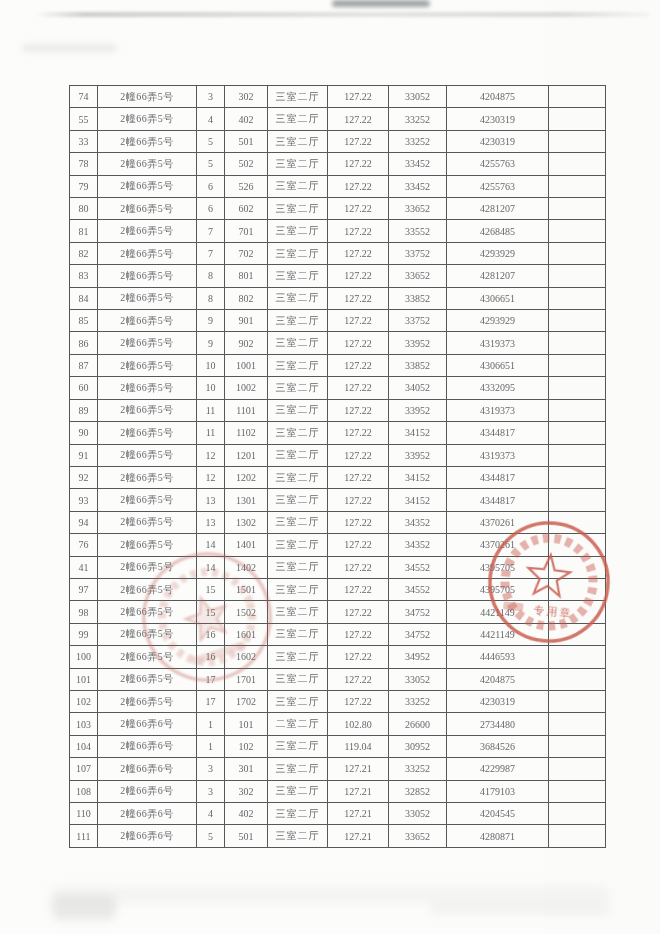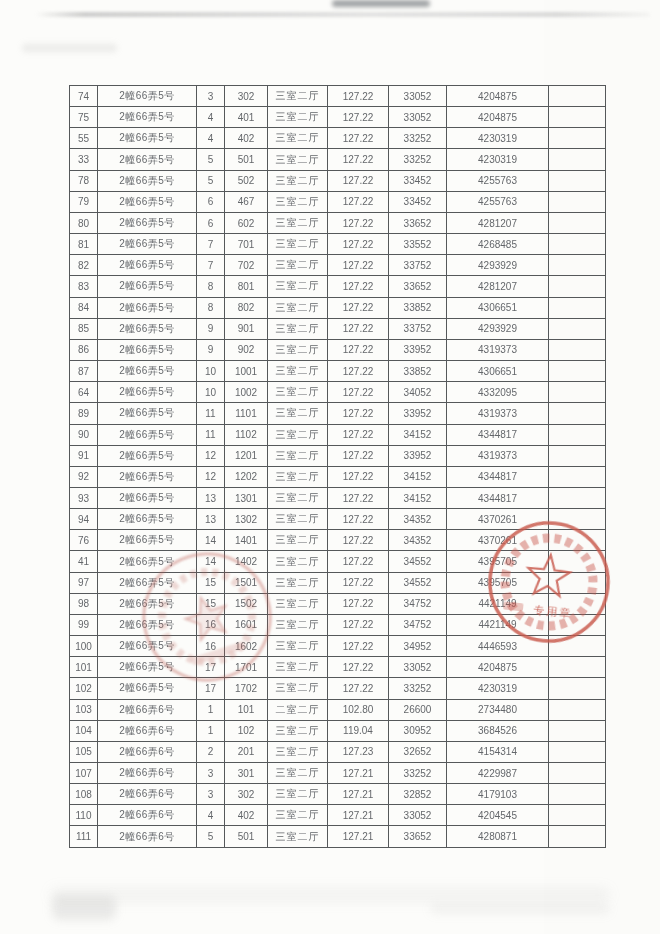--- a/index.html
+++ b/index.html
@@ -9,20 +9,21 @@
     height: 934px;
     background: #fbfbf9;
     overflow: hidden;
     font-family: "Liberation Sans", "DejaVu Sans", sans-serif;
   }
   .page {
     position: relative;
     width: 544px;
     height: 934px;
     background: #fcfcfa;
+    font-family: Liberation Serif, serif;
   }
 
   
   .artifact { position: absolute; pointer-events: none; }
   .top-band {
     left: 35px; top: 12px; width: 615px; height: 5px;
     background: linear-gradient(to right,
       rgba(140,140,140,0) 0%,
       rgba(130,130,132,0.38) 8%,
       rgba(140,140,142,0.22) 55%,
@@ -124,31 +125,20 @@
           <td class="col-2">2幢66弄5号</td>
           <td class="col-3">3</td>
           <td class="col-4">302</td>
           <td class="col-5">三室二厅</td>
           <td class="col-6">127.22</td>
           <td class="col-7">33052</td>
           <td class="col-8">4204875</td>
           <td class="col-9"></td>
         </tr>
         <tr>
-          <td class="col-1">75</td>
-          <td class="col-2">2幢66弄5号</td>
-          <td class="col-3">4</td>
-          <td class="col-4">401</td>
-          <td class="col-5">三室二厅</td>
-          <td class="col-6">127.22</td>
-          <td class="col-7">33052</td>
-          <td class="col-8">4204875</td>
-          <td class="col-9"></td>
-        </tr>
-        <tr>
           <td class="col-1">55</td>
           <td class="col-2">2幢66弄5号</td>
           <td class="col-3">4</td>
           <td class="col-4">402</td>
           <td class="col-5">三室二厅</td>
           <td class="col-6">127.22</td>
           <td class="col-7">33252</td>
           <td class="col-8">4230319</td>
           <td class="col-9"></td>
         </tr>
@@ -171,21 +161,21 @@
           <td class="col-5">三室二厅</td>
           <td class="col-6">127.22</td>
           <td class="col-7">33452</td>
           <td class="col-8">4255763</td>
           <td class="col-9"></td>
         </tr>
         <tr>
           <td class="col-1">79</td>
           <td class="col-2">2幢66弄5号</td>
           <td class="col-3">6</td>
-          <td class="col-4">467</td>
+          <td class="col-4">526</td>
           <td class="col-5">三室二厅</td>
           <td class="col-6">127.22</td>
           <td class="col-7">33452</td>
           <td class="col-8">4255763</td>
           <td class="col-9"></td>
         </tr>
         <tr>
           <td class="col-1">80</td>
           <td class="col-2">2幢66弄5号</td>
           <td class="col-3">6</td>
@@ -267,21 +257,21 @@
           <td class="col-2">2幢66弄5号</td>
           <td class="col-3">10</td>
           <td class="col-4">1001</td>
           <td class="col-5">三室二厅</td>
           <td class="col-6">127.22</td>
           <td class="col-7">33852</td>
           <td class="col-8">4306651</td>
           <td class="col-9"></td>
         </tr>
         <tr>
-          <td class="col-1">64</td>
+          <td class="col-1">60</td>
           <td class="col-2">2幢66弄5号</td>
           <td class="col-3">10</td>
           <td class="col-4">1002</td>
           <td class="col-5">三室二厅</td>
           <td class="col-6">127.22</td>
           <td class="col-7">34052</td>
           <td class="col-8">4332095</td>
           <td class="col-9"></td>
         </tr>
         <tr>
@@ -451,31 +441,20 @@
         </tr>
         <tr>
           <td class="col-1">104</td>
           <td class="col-2">2幢66弄6号</td>
           <td class="col-3">1</td>
           <td class="col-4">102</td>
           <td class="col-5">三室二厅</td>
           <td class="col-6">119.04</td>
           <td class="col-7">30952</td>
           <td class="col-8">3684526</td>
-          <td class="col-9"></td>
-        </tr>
-        <tr>
-          <td class="col-1">105</td>
-          <td class="col-2">2幢66弄6号</td>
-          <td class="col-3">2</td>
-          <td class="col-4">201</td>
-          <td class="col-5">三室二厅</td>
-          <td class="col-6">127.23</td>
-          <td class="col-7">32652</td>
-          <td class="col-8">4154314</td>
           <td class="col-9"></td>
         </tr>
         <tr>
           <td class="col-1">107</td>
           <td class="col-2">2幢66弄6号</td>
           <td class="col-3">3</td>
           <td class="col-4">301</td>
           <td class="col-5">三室二厅</td>
           <td class="col-6">127.21</td>
           <td class="col-7">33252</td>

